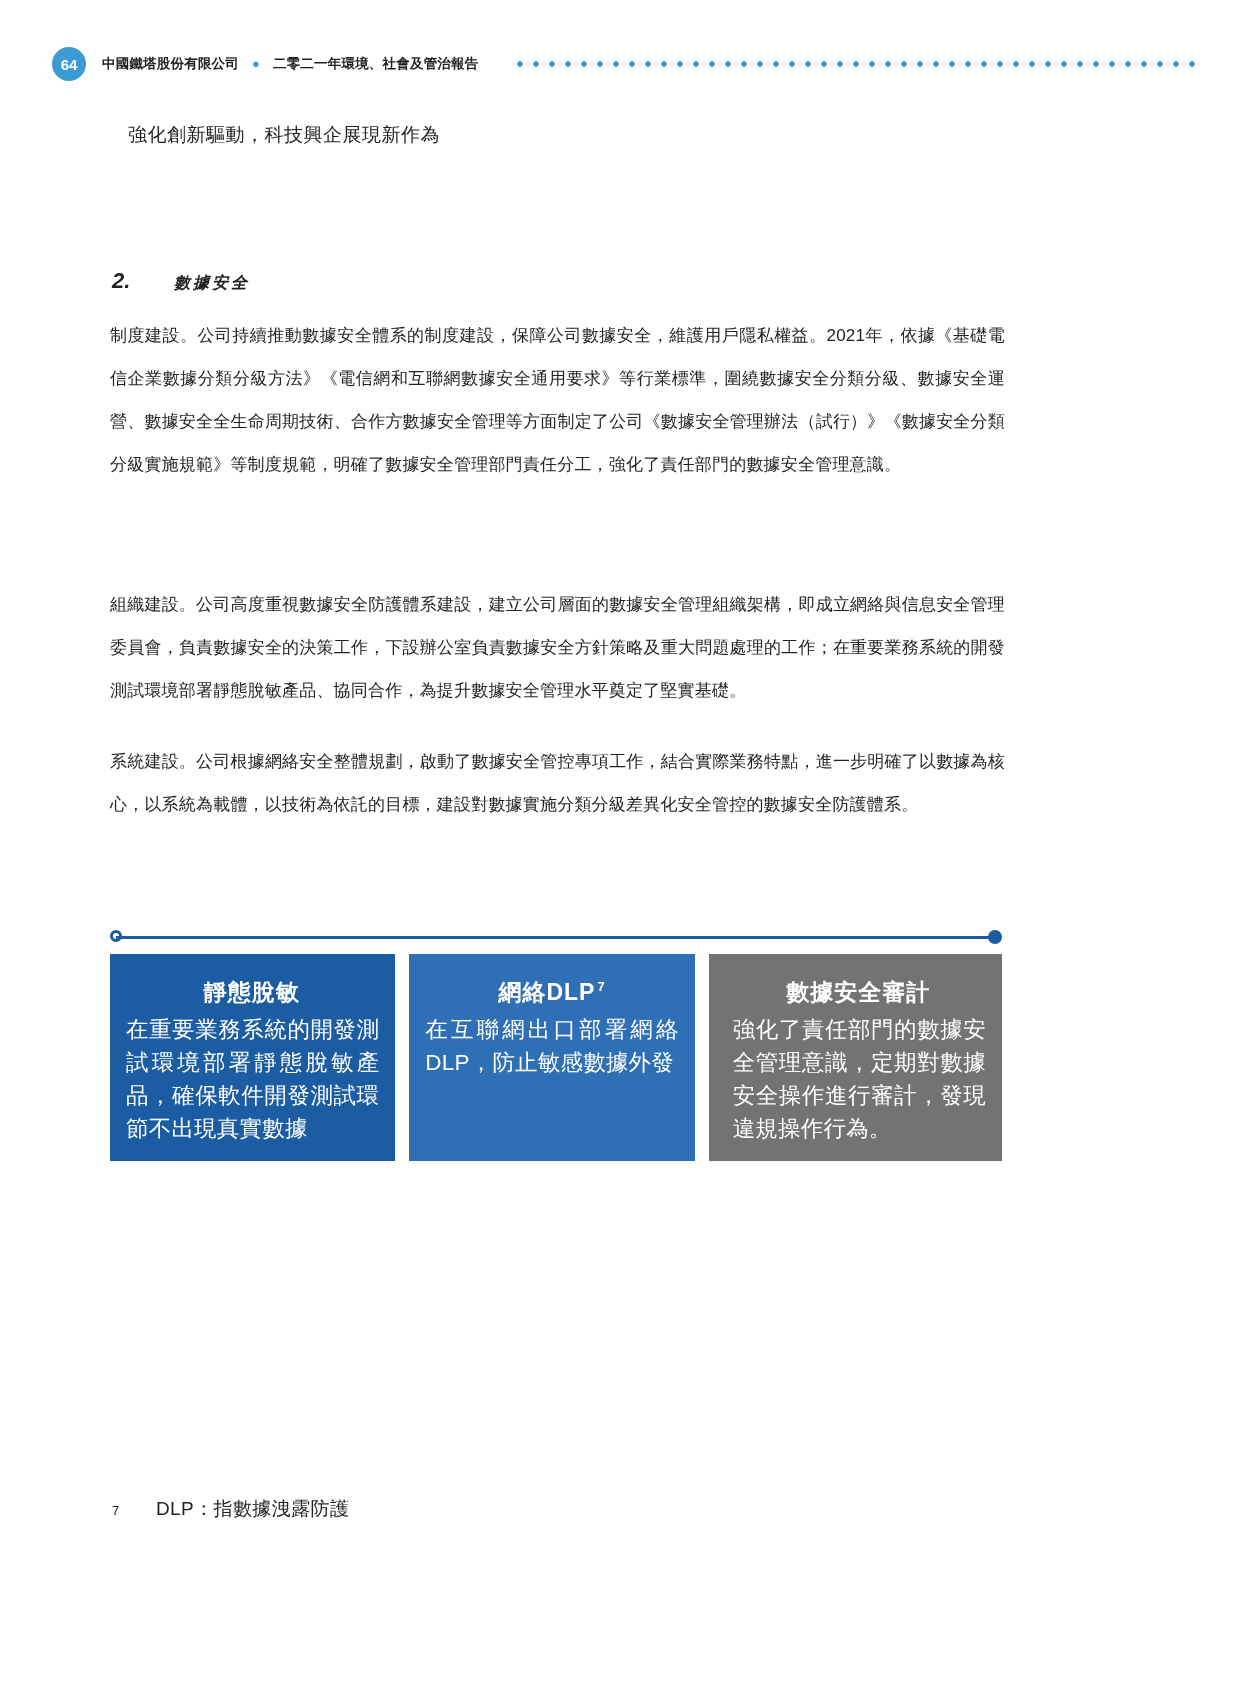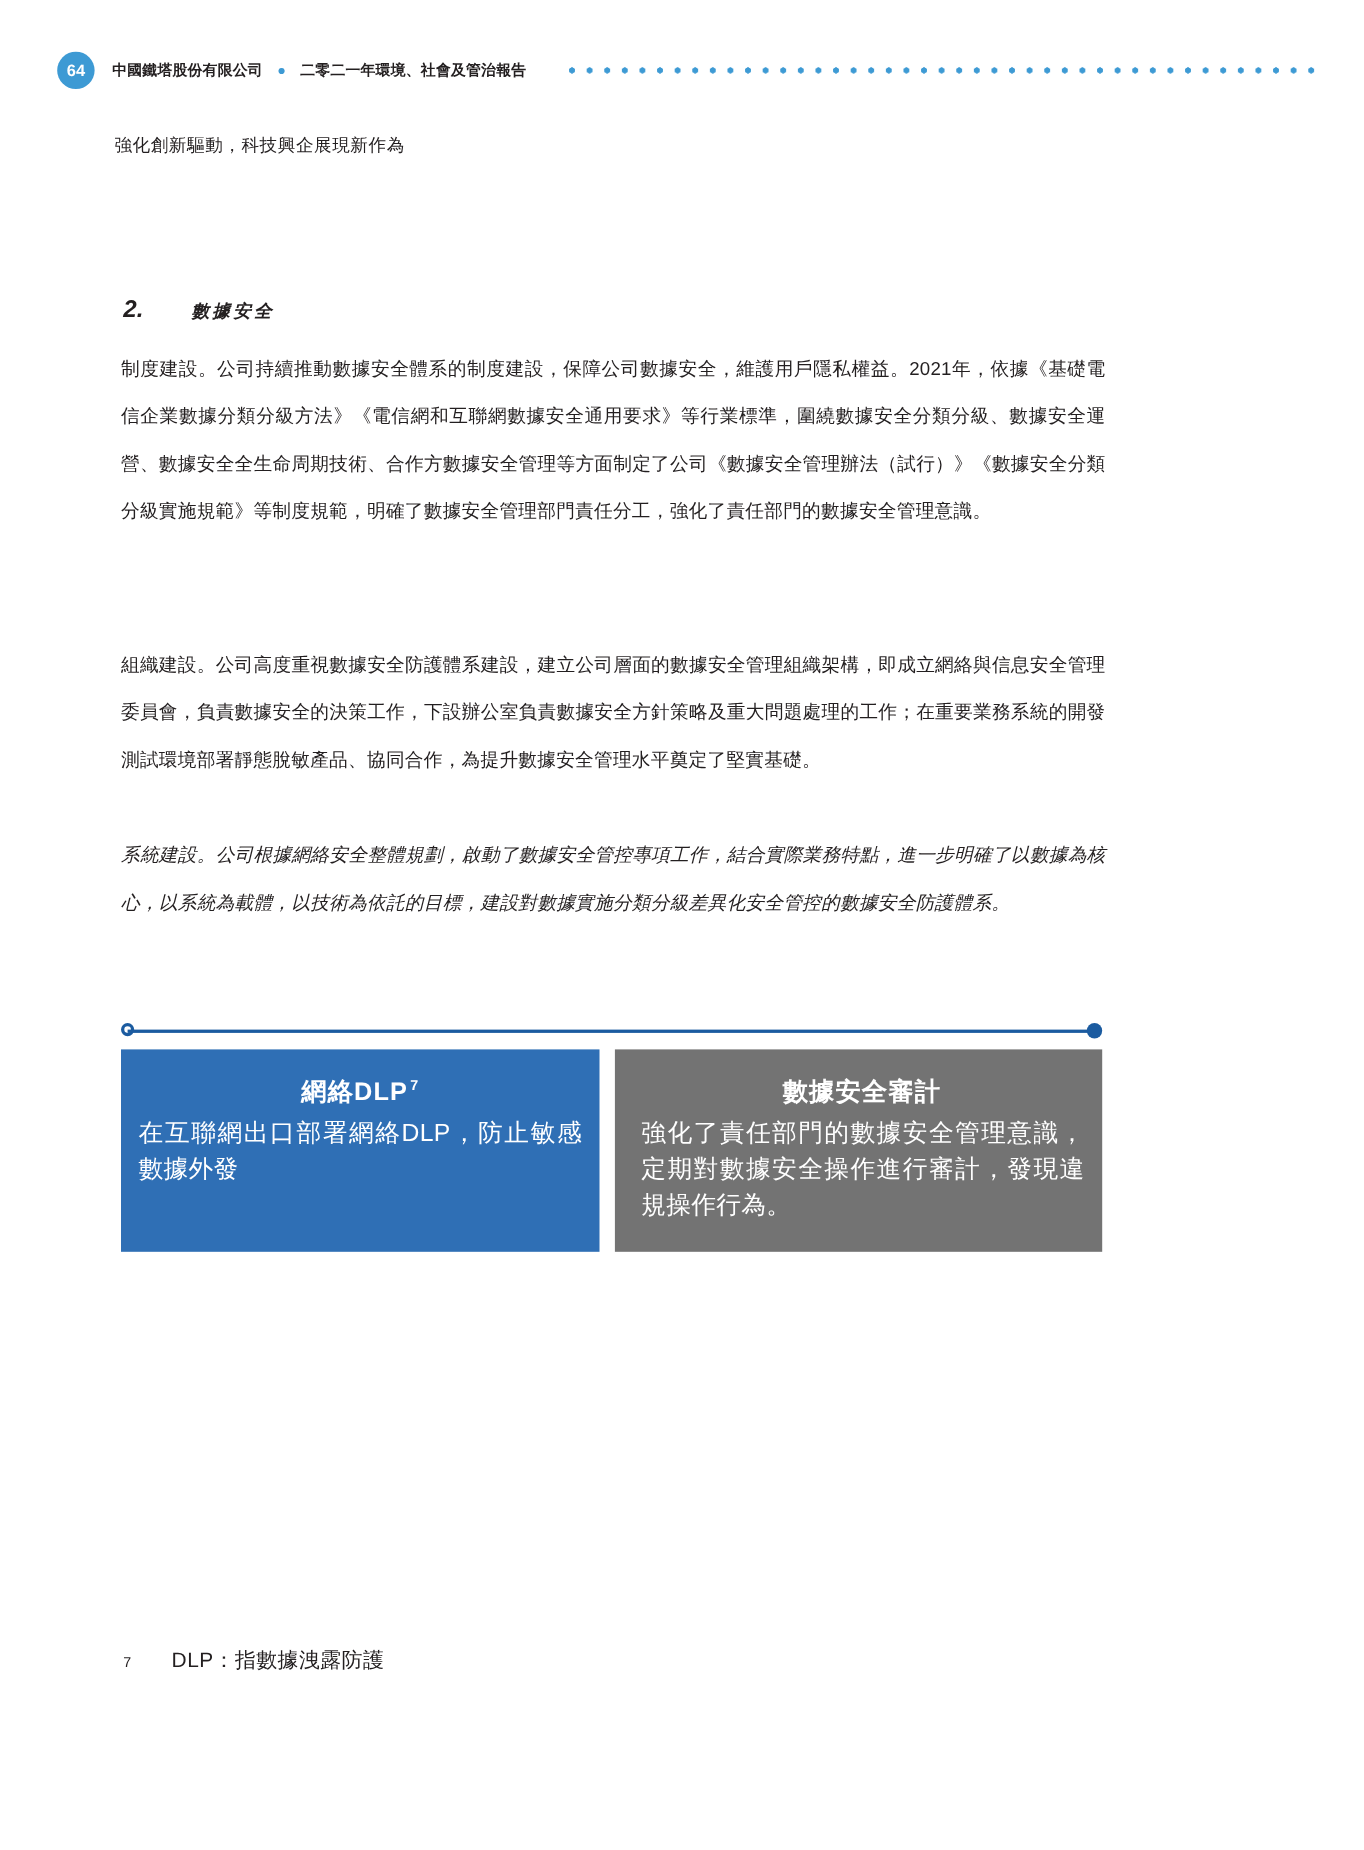--- a/index.html
+++ b/index.html
@@ -63,22 +63,22 @@
     background-image: radial-gradient(circle, #3d9ad4 2.6px, rgba(0,0,0,0) 3px);
     background-size: 16px 8px;
     background-position: left center;
     background-repeat: repeat-x;
   }
 
   
   .running-title {
     position: absolute;
     top: 122px;
-    left: 104px;
-    font-size: 16px;
+    left: 128px;
+    font-size: 19px;
     color: #231f20;
     letter-spacing: 0.5px;
   }
 
   
   .section-heading {
     position: absolute;
     top: 268px;
     left: 112px;
     display: flex;
@@ -103,21 +103,21 @@
     width: 895px;
     font-size: 17px;
     line-height: 43px;
     color: #231f20;
     text-align: justify;
     text-justify: inter-character;
     letter-spacing: 0.2px;
   }
   #para1 { top: 314px; }
   #para2 { top: 583px; }
-  #para3 { top: 756px; font-style: italic; }
+  #para3 { top: 740px; }
 
   
   .timeline {
     position: absolute;
     top: 930px;
     left: 110px;
     width: 892px;
     height: 16px;
   }
   .timeline-bar {
@@ -231,20 +231,26 @@
 <div class="body-block" id="para2">組織建設。公司高度重視數據安全防護體系建設，建立公司層面的數據安全管理組織架構，即成立網絡與信息安全管理委員會，負責數據安全的決策工作，下設辦公室負責數據安全方針策略及重大問題處理的工作；在重要業務系統的開發測試環境部署靜態脫敏產品、協同合作，為提升數據安全管理水平奠定了堅實基礎。</div>
 <div class="body-block" id="para3">系統建設。公司根據網絡安全整體規劃，啟動了數據安全管控專項工作，結合實際業務特點，進一步明確了以數據為核心，以系統為載體，以技術為依託的目標，建設對數據實施分類分級差異化安全管控的數據安全防護體系。</div>
 
 <div class="timeline">
   <div class="timeline-dot-left"></div>
   <div class="timeline-bar"></div>
   <div class="timeline-dot-right"></div>
 </div>
 
 <div class="cards">
+  <div class="card card-1">
+    <div class="card-title">
+      <span>靜態脫敏</span><sup></sup>
+    </div>
+    <div class="card-body">在重要業務系統的開發測試環境部署靜態脫敏產品，確保軟件開發測試環節不出現真實數據</div>
+  </div>
   <div class="card card-2">
     <div class="card-title">
       <span>網絡DLP</span><sup>7</sup>
     </div>
     <div class="card-body">在互聯網出口部署網絡DLP，防止敏感數據外發</div>
   </div>
   <div class="card card-3">
     <div class="card-title">
       <span>數據安全審計</span><sup></sup>
     </div>

